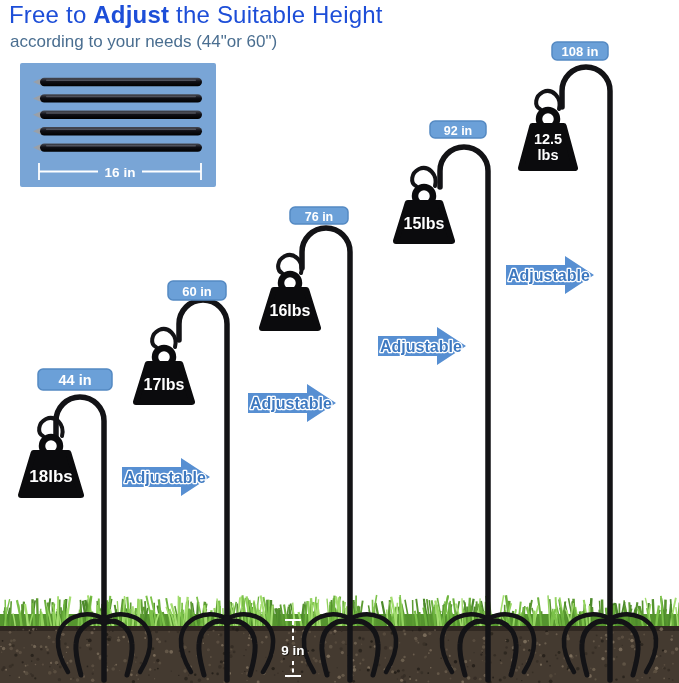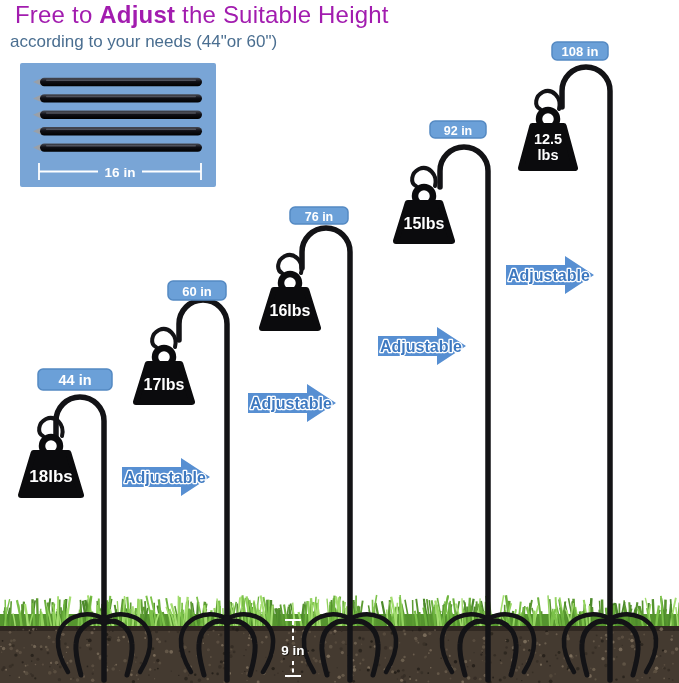--- a/index.html
+++ b/index.html
@@ -1,19 +1,19 @@
 <!DOCTYPE html>
 <html><head>
 <meta charset="utf-8">
 <style>
   html,body{margin:0;padding:0;background:#fff;}
   #stage{position:relative;width:679px;height:683px;overflow:hidden;background:#fff;
          font-family:"Liberation Sans",sans-serif;}
   #scene{position:absolute;left:0;top:0;}
-  .title{position:absolute;left:15px;top:1px;font-size:24px;color:#a21caf;letter-spacing:.2px;white-space:nowrap;}
+  .title{position:absolute;left:9px;top:1px;font-size:24px;color:#1d4ed8;letter-spacing:.2px;white-space:nowrap;}
   .title b{font-weight:700;}
   .subtitle{position:absolute;left:10px;top:32px;font-size:17px;color:#4a6e90;white-space:nowrap;}
   svg text{font-family:"Liberation Sans",sans-serif;font-weight:bold;}
 </style>
 </head>
 <body>
 
 <div id="stage">
   <svg id="scene" width="679" height="683" viewBox="0 0 679 683">
       <defs>

